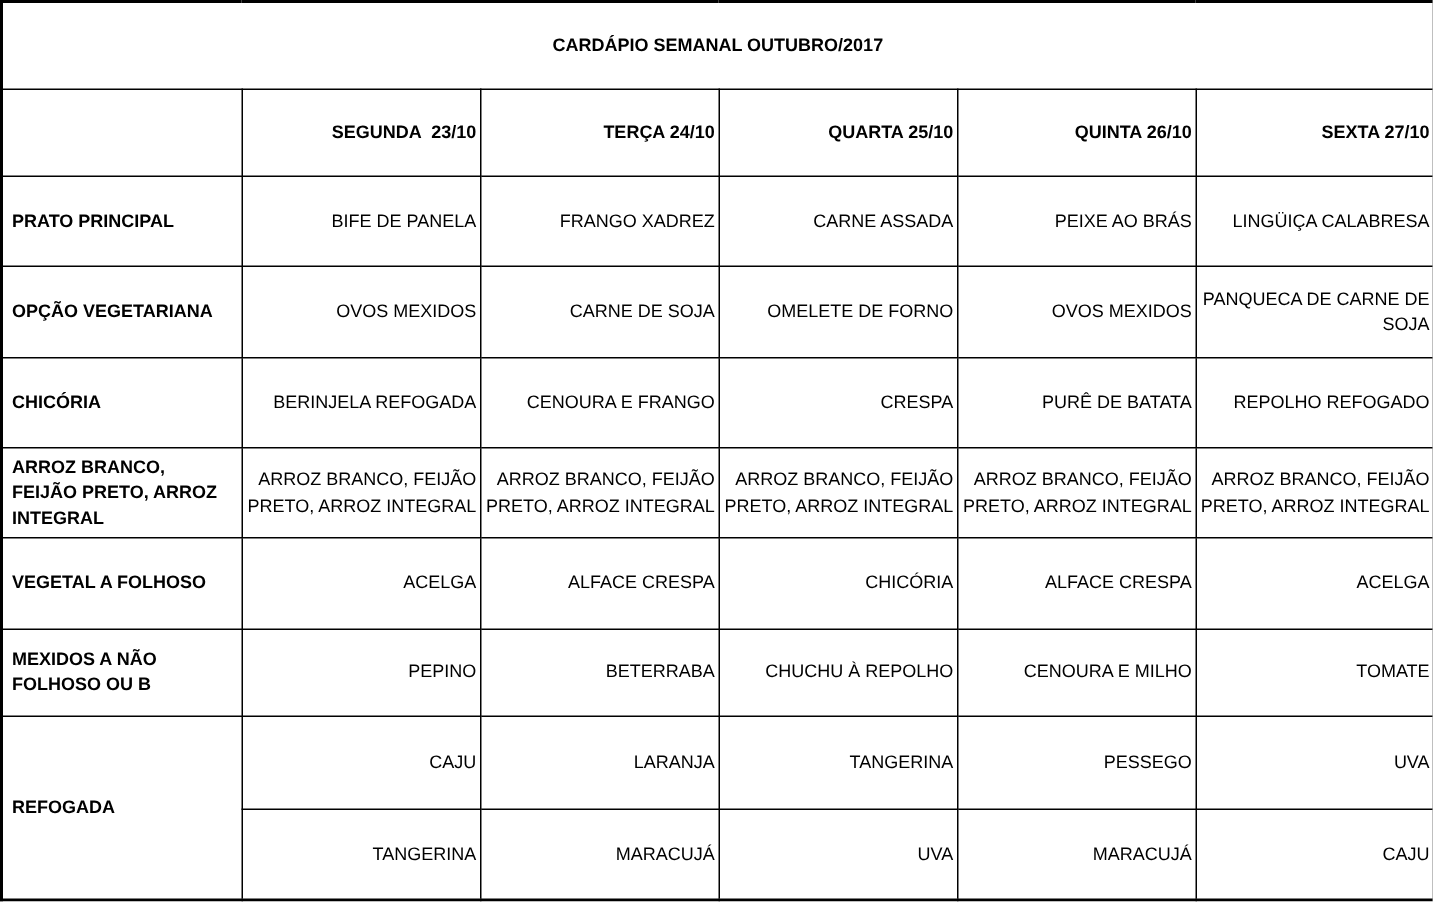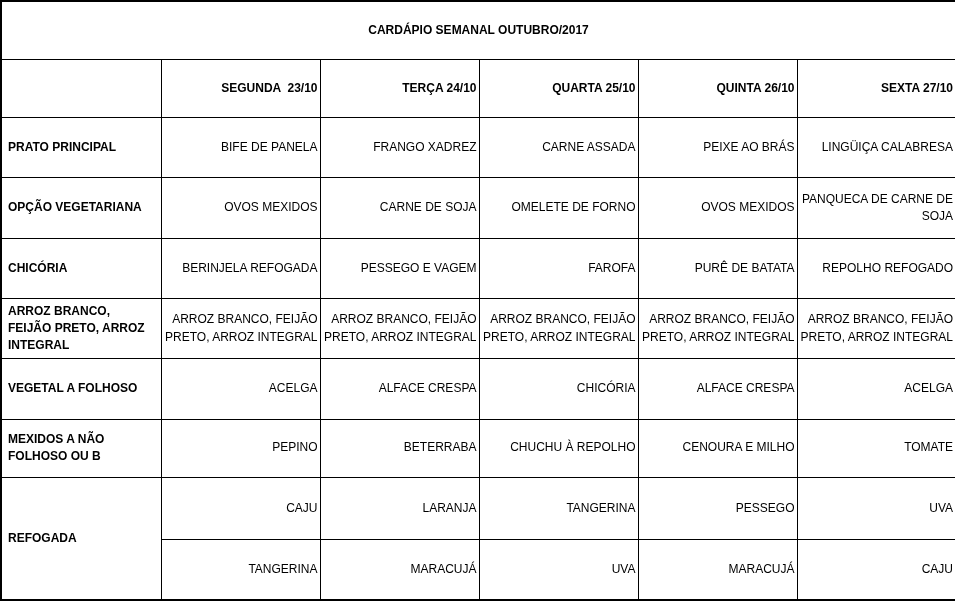--- a/index.html
+++ b/index.html
@@ -94,22 +94,22 @@
       <td class="data-cell">OVOS MEXIDOS</td>
       <td class="data-cell">CARNE DE SOJA</td>
       <td class="data-cell">OMELETE DE FORNO</td>
       <td class="data-cell">OVOS MEXIDOS</td>
       <td class="data-cell">PANQUECA DE CARNE DE SOJA</td>
     </tr>
 
     <tr class="body-row">
       <td class="row-label">CHICÓRIA</td>
       <td class="data-cell">BERINJELA REFOGADA</td>
-      <td class="data-cell">PESSEGO E VAGEM</td>
-      <td class="data-cell">FAROFA</td>
+      <td class="data-cell">CENOURA E FRANGO</td>
+      <td class="data-cell">CRESPA</td>
       <td class="data-cell">PURÊ DE BATATA</td>
       <td class="data-cell">REPOLHO REFOGADO</td>
     </tr>
 
     <tr class="body-row">
       <td class="row-label">ARROZ BRANCO, FEIJÃO PRETO, ARROZ INTEGRAL</td>
       <td class="data-cell">ARROZ BRANCO, FEIJÃO PRETO, ARROZ INTEGRAL</td>
       <td class="data-cell">ARROZ BRANCO, FEIJÃO PRETO, ARROZ INTEGRAL</td>
       <td class="data-cell">ARROZ BRANCO, FEIJÃO PRETO, ARROZ INTEGRAL</td>
       <td class="data-cell">ARROZ BRANCO, FEIJÃO PRETO, ARROZ INTEGRAL</td>

